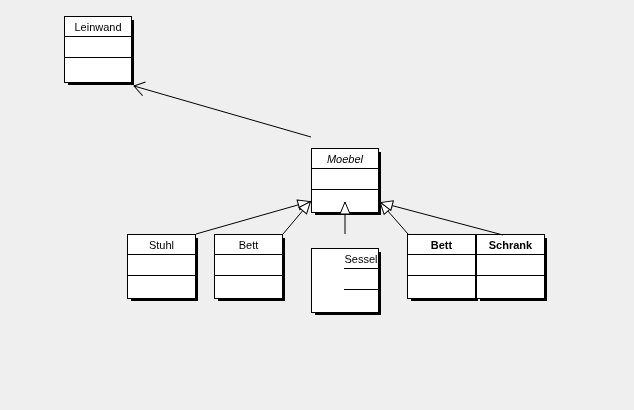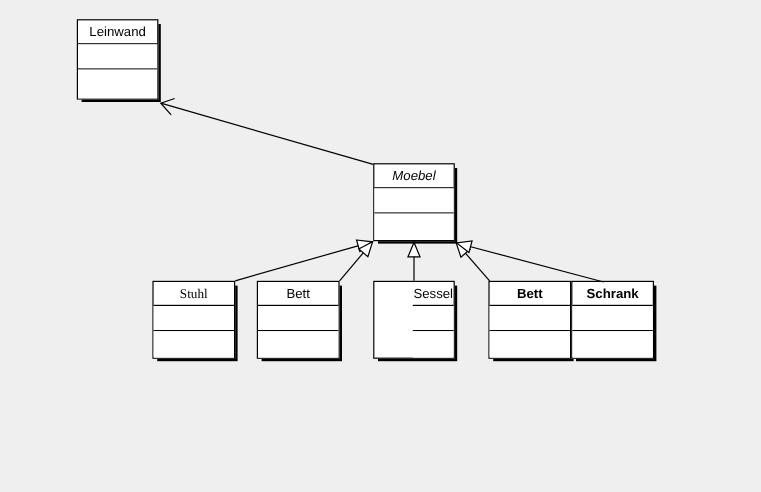--- a/index.html
+++ b/index.html
@@ -60,39 +60,39 @@
     <line x1="408" y1="234" x2="380" y2="202" marker-end="url(#m-tri)"></line>
     <line x1="503" y1="235" x2="380.5" y2="202.5" marker-end="url(#m-tri)"></line>
   </svg>
 
   <div class="uml-class" style="left:64px; top:16px; width:68px; height:67px;">
     <div class="uml-title">Leinwand</div>
     <div class="uml-attrs"></div>
     <div class="uml-ops"></div>
   </div>
 
-  <div class="uml-class" style="left:311px; top:136px; width:68px; height:65px;">
+  <div class="uml-class" style="left:311px; top:148px; width:68px; height:65px;">
     <div class="uml-title abstract">Moebel</div>
     <div class="uml-attrs"></div>
     <div class="uml-ops"></div>
   </div>
 
-  <div class="uml-class" style="left:127px; top:234px; width:69px; height:65px;font-family:Liberation Serif, serif;">
+  <div class="uml-class" style="left:127px; top:234px; width:69px; height:65px;">
     <div class="uml-title">Stuhl</div>
     <div class="uml-attrs"></div>
     <div class="uml-ops"></div>
   </div>
 
   <div class="uml-class" style="left:214px; top:234px; width:69px; height:65px;">
     <div class="uml-title">Bett</div>
     <div class="uml-attrs"></div>
     <div class="uml-ops"></div>
   </div>
 
-  <div class="uml-class" style="left:311px; top:234px; width:68px; height:65px;padding-left:32px;">
+  <div class="uml-class" style="left:311px; top:248px; width:68px; height:65px;padding-left:32px;">
     <div class="uml-title">Sessel</div>
     <div class="uml-attrs"></div>
     <div class="uml-ops"></div>
   </div>
 
   <div class="uml-class" style="left:407px; top:234px; width:69px; height:65px;font-weight:bold;">
     <div class="uml-title">Bett</div>
     <div class="uml-attrs"></div>
     <div class="uml-ops"></div>
   </div>

